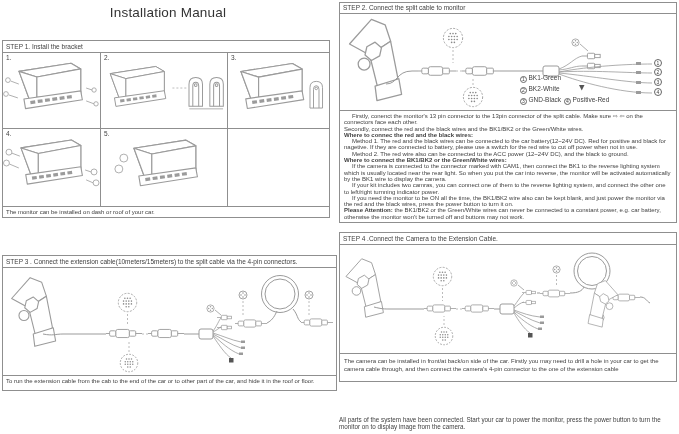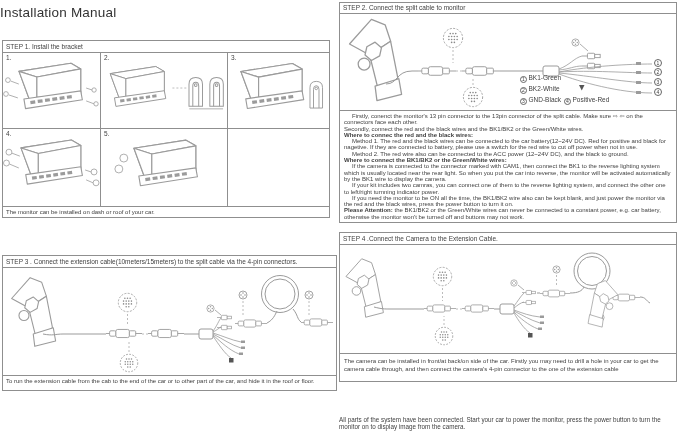--- a/index.html
+++ b/index.html
@@ -2,21 +2,21 @@
 <html><head>
 <meta charset="utf-8">
 <style>
   * { margin:0; padding:0; box-sizing:border-box; }
   html,body { background:#fff; }
   body {
     width:679px; height:434px; position:relative; overflow:hidden;
     font-family:"Liberation Sans", sans-serif; color:#3f3f3f;
   }
   .page-title {
-    position:absolute; left:0; top:5px; width:336px; text-align:left;
+    position:absolute; left:0; top:5px; width:336px; text-align:center;
     font-size:13.5px; color:#333; letter-spacing:0.2px;
   }
   .box { position:absolute; border:1px solid #8f8f8f; background:#fff; }
   .box-header {
     font-size:6.5px; line-height:11px; height:12px; padding:0 3px;
     border-bottom:1px solid #8f8f8f; white-space:nowrap; overflow:hidden;
   }
   .caption {
     font-size:6px; line-height:7px; padding:2px 3px;
     border-top:1px solid #8f8f8f;

